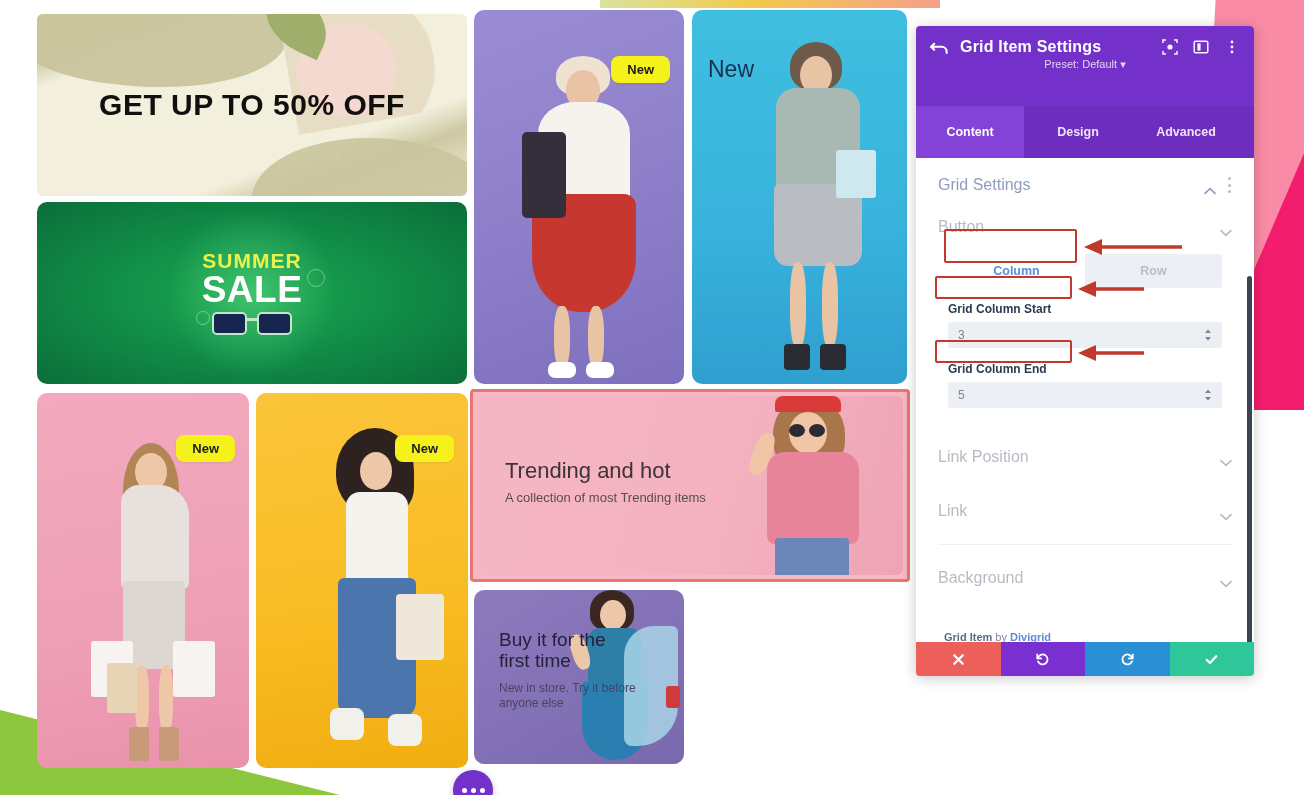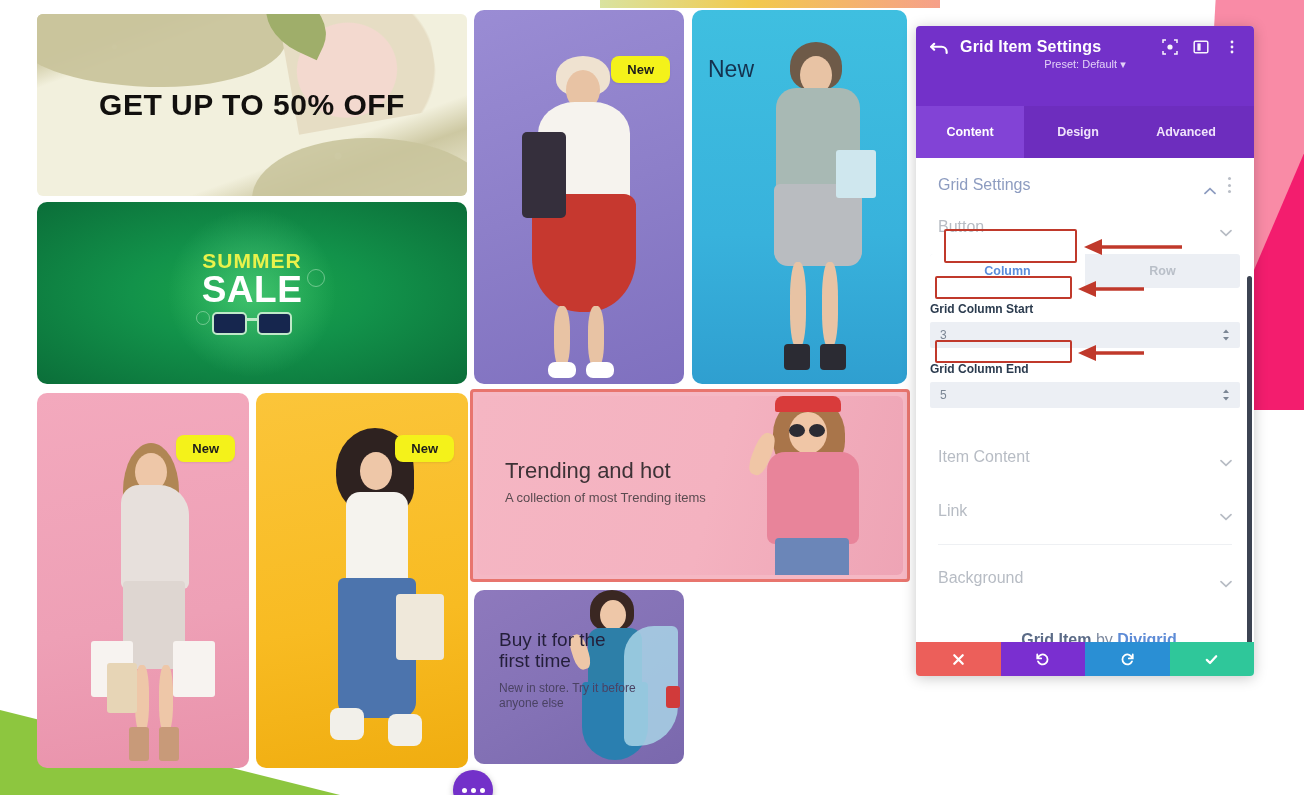--- a/index.html
+++ b/index.html
@@ -232,21 +232,21 @@
   .acc-row {
     display: flex; align-items: center;
     padding: 18px 22px; cursor: pointer;
   }
   .acc-label { font-size: 16px; color: #b7bcc4; font-weight: 400; }
   .acc-label.open { color: #8d9cc0; }
   .chev { margin-left: auto; width: 12px; height: 8px; }
   .kebab { width: 4px; height: 16px; margin-left: 12px; display:flex; flex-direction:column; justify-content:space-between; }
   .kebab span { width:3px;height:3px;border-radius:50%;background:#b9bec6; display:block;}
 
-  .group { padding: 0 14px; }
+  .group { padding: 0 32px; }
 
   
   .seg {
     display: flex; background: #eceff4; border-radius: 3px; height: 34px; overflow: hidden;
     margin-bottom: 4px;
   }
   .seg-opt {
     flex: 1; display: flex; align-items: center; justify-content: center;
     font-size: 12.5px; font-weight: 700; cursor: pointer; color: #b9bfc8;
   }
@@ -255,21 +255,21 @@
   .field-label { font-size: 12px; color: #2b3b4e; font-weight: 700; margin: 14px 0 6px; }
   .spin {
     height: 26px; background: #eceff4; border-radius: 2px;
     display: flex; align-items: center; padding: 0 10px;
     font-size: 12px; color: #7b8694;
   }
   .spin .arrows { margin-left: auto; display:flex; flex-direction:column; line-height:5px; color:#5d6876; font-size:8px;}
 
   .divider { height: 1px; background: #eef0f3; margin: 6px 22px; }
 
-  .credit { text-align: center; font-size: 16px; color: #7d8aa0; margin-top: 26px; padding-left: 28px; }
+  .credit { text-align: left; font-size: 11px; color: #7d8aa0; margin-top: 26px; padding-left: 28px; }
   .credit b { color: #5b6b87; font-weight: 700; }
   .credit .brand { color: #5d8bd6; font-weight: 700; }
 
   .panel-foot { display: flex; height: 34px; flex: 0 0 auto; }
   .foot-btn {
     flex: 1; display: flex; align-items: center; justify-content: center;
     cursor: pointer; color: #fff; border: none;
   }
   .foot-btn.cancel { background: #ec5f5a; }
   .foot-btn.undo   { background: #7a2fd0; }
@@ -516,21 +516,21 @@
             <span class="arrows">
               <svg viewBox="0 0 8 12" width="8" height="12" fill="#7b8694">
                 <path d="M4 0.5 L7 4 H1 Z"></path>
                   <path d="M4 11.5 L7 8 H1 Z"></path>
               </svg>
             </span>
           </div>
         </div>
 
         <div class="acc-row" style="margin-top:22px;">
-          <span class="acc-label">Item Content</span>
+          <span class="acc-label">Link Position</span>
           <span class="chev">
             <svg viewBox="0 0 12 8" fill="none" stroke="#b7bcc4" stroke-width="1.7" stroke-linecap="round">
               <path d="M1 1.6 L6 6.4 L11 1.6"></path>
             </svg>
           </span>
         </div>
 
         <div class="acc-row">
           <span class="acc-label">Link</span>
           <span class="chev">

